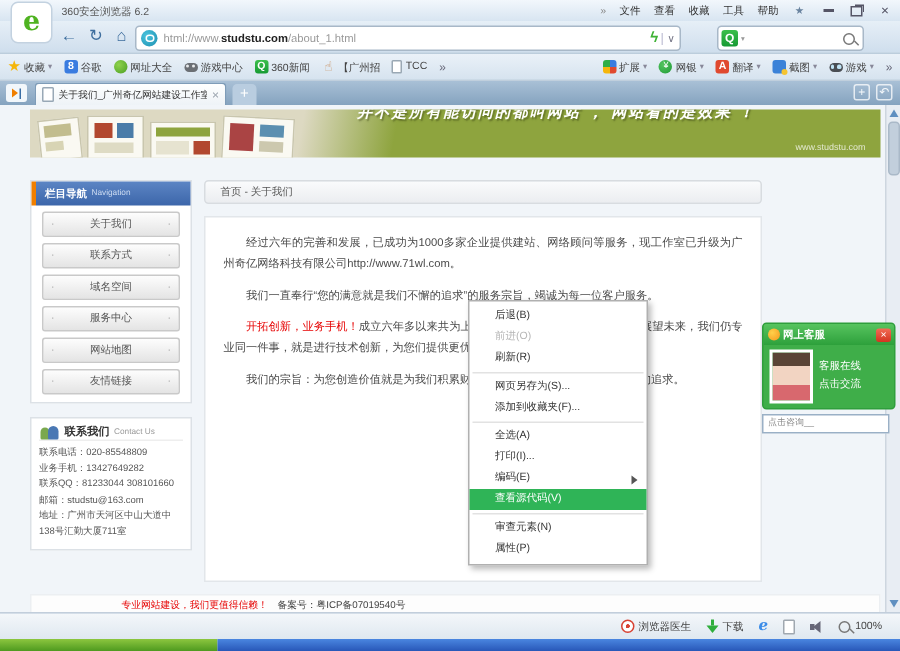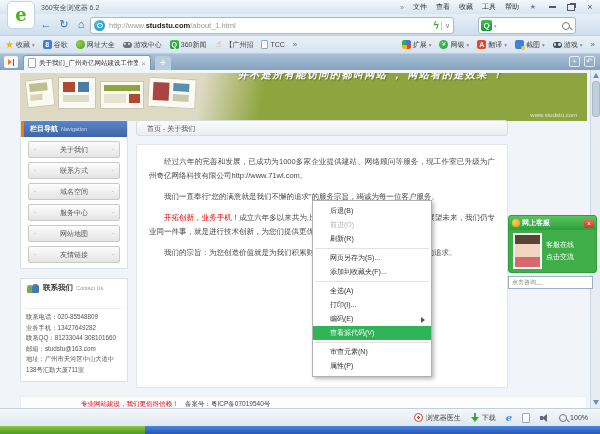--- a/index.html
+++ b/index.html
@@ -83,40 +83,40 @@
   .tab-title{font-size:6.5px;color:#333;white-space:nowrap;overflow:hidden;flex:1;}
   .tab-close{font-size:8px;color:#98a2ac;flex:none;}
   .newtab{position:absolute;left:155px;top:2px;width:16px;height:14px;background:#b9cde0;
     border-radius:3px 3px 0 0;color:#fff;text-align:center;line-height:14px;font-size:10px;}
   .tab-right{position:absolute;right:5px;top:2px;display:flex;gap:4px;}
   .tr-ic{width:11px;height:11px;border:1px solid rgba(255,255,255,.75);border-radius:2px;color:#f4f8fb;
     font-size:8px;line-height:10px;text-align:center;box-sizing:border-box;}
   
   .viewport{position:absolute;left:0;top:70px;width:600px;height:338px;background:#f1f5f9;overflow:hidden;}
   
-  .banner{position:absolute;left:20px;top:3px;width:567px;height:48px;overflow:hidden;
+  .banner{position:absolute;left:20px;top:3px;width:567px;height:32px;overflow:hidden;
     background:linear-gradient(100deg,#ddd9c2 0 32%,#8ea43e 43%,#8ea43e 100%);}
   .tile{position:absolute;background:#faf9f2;border:1px solid #c9c6ae;}
   .tile i{position:absolute;display:block;}
   .banner-slogan{position:absolute;left:218px;top:-5px;color:#fff;font-size:10px;font-weight:bold;font-style:italic;
     letter-spacing:1.5px;white-space:nowrap;text-shadow:1px 1px 1px rgba(60,70,20,.5);}
   .banner-site{position:absolute;right:10px;bottom:3px;color:rgba(255,255,255,.75);font-size:6px;}
   
   .sidebar{position:absolute;left:20px;top:50px;width:108px;}
   .nav-panel{background:#fff;border:1px solid #dce1e6;padding-bottom:5px;}
   .nav-header{height:16px;background:linear-gradient(#5c85c4,#3c66aa);border-left:3px solid #f07f00;
     display:flex;align-items:center;gap:3px;padding-left:6px;}
   .nav-header .t{color:#fff;font-weight:bold;font-size:7px;}
   .nav-header .s{color:#cddcf2;font-size:5.5px;}
   .nav-item{height:15px;margin:4px 7px 0;background:linear-gradient(#fdfdfd,#e4e4e4);border:1px solid #c9c9c9;
     border-radius:2px;font-size:7px;color:#555;text-align:center;line-height:15px;position:relative;}
   .nav-item::before{content:"·";position:absolute;left:5px;color:#aaa;}
   .nav-item::after{content:"·";position:absolute;right:5px;color:#aaa;}
   .contact-panel{margin-top:9px;background:#fff;border:1px solid #dce1e6;padding:4px 5px 6px;}
-  .contact-header{display:flex;align-items:center;gap:3px;border-bottom:1px solid #eee;padding-bottom:15px;}
+  .contact-header{display:flex;align-items:center;gap:3px;border-bottom:1px solid #eee;padding-bottom:0;}
   .people{position:relative;width:14px;height:10px;flex:none;}
   .people::before{content:"";position:absolute;left:1px;bottom:0;width:6px;height:8px;background:#7aa84e;
     border-radius:3px 3px 1px 1px;}
   .people::after{content:"";position:absolute;left:6px;bottom:0;width:7px;height:9px;background:#4a78b4;
     border-radius:3.5px 3.5px 1px 1px;}
   .contact-header .t{font-size:7.5px;font-weight:bold;color:#333;}
   .contact-header .s{font-size:5.5px;color:#999;}
   .contact-lines{font-size:6.3px;color:#555;line-height:10.5px;margin-top:3px;}
   
   .main{position:absolute;left:136px;top:50px;width:372px;}
@@ -204,21 +204,21 @@
     <span class="win-btn win-close">×</span>
   </div>
 </div>
 
 <div class="navbar">
   <div class="nav-btn" style="left:38px;">←</div>
   <div class="nav-btn" style="left:56px;">↻</div>
   <div class="nav-btn" style="left:73px;">⌂</div>
   <div class="urlbar">
     <span class="site-badge"></span>
-    <span class="url-text"><span>http://www.</span><b>studstu.com</b><span>/about_1.html</span></span>
+    <span class="url-text"><span>html://www.</span><b>studstu.com</b><span>/about_1.html</span></span>
     <span class="bolt">ϟ</span>
     <span class="url-chev">∨</span>
   </div>
   <div class="searchbox">
     <span class="search-logo">Q</span>
     <span class="search-caret">▾</span>
     <span class="mag"></span>
   </div>
 </div>
 

